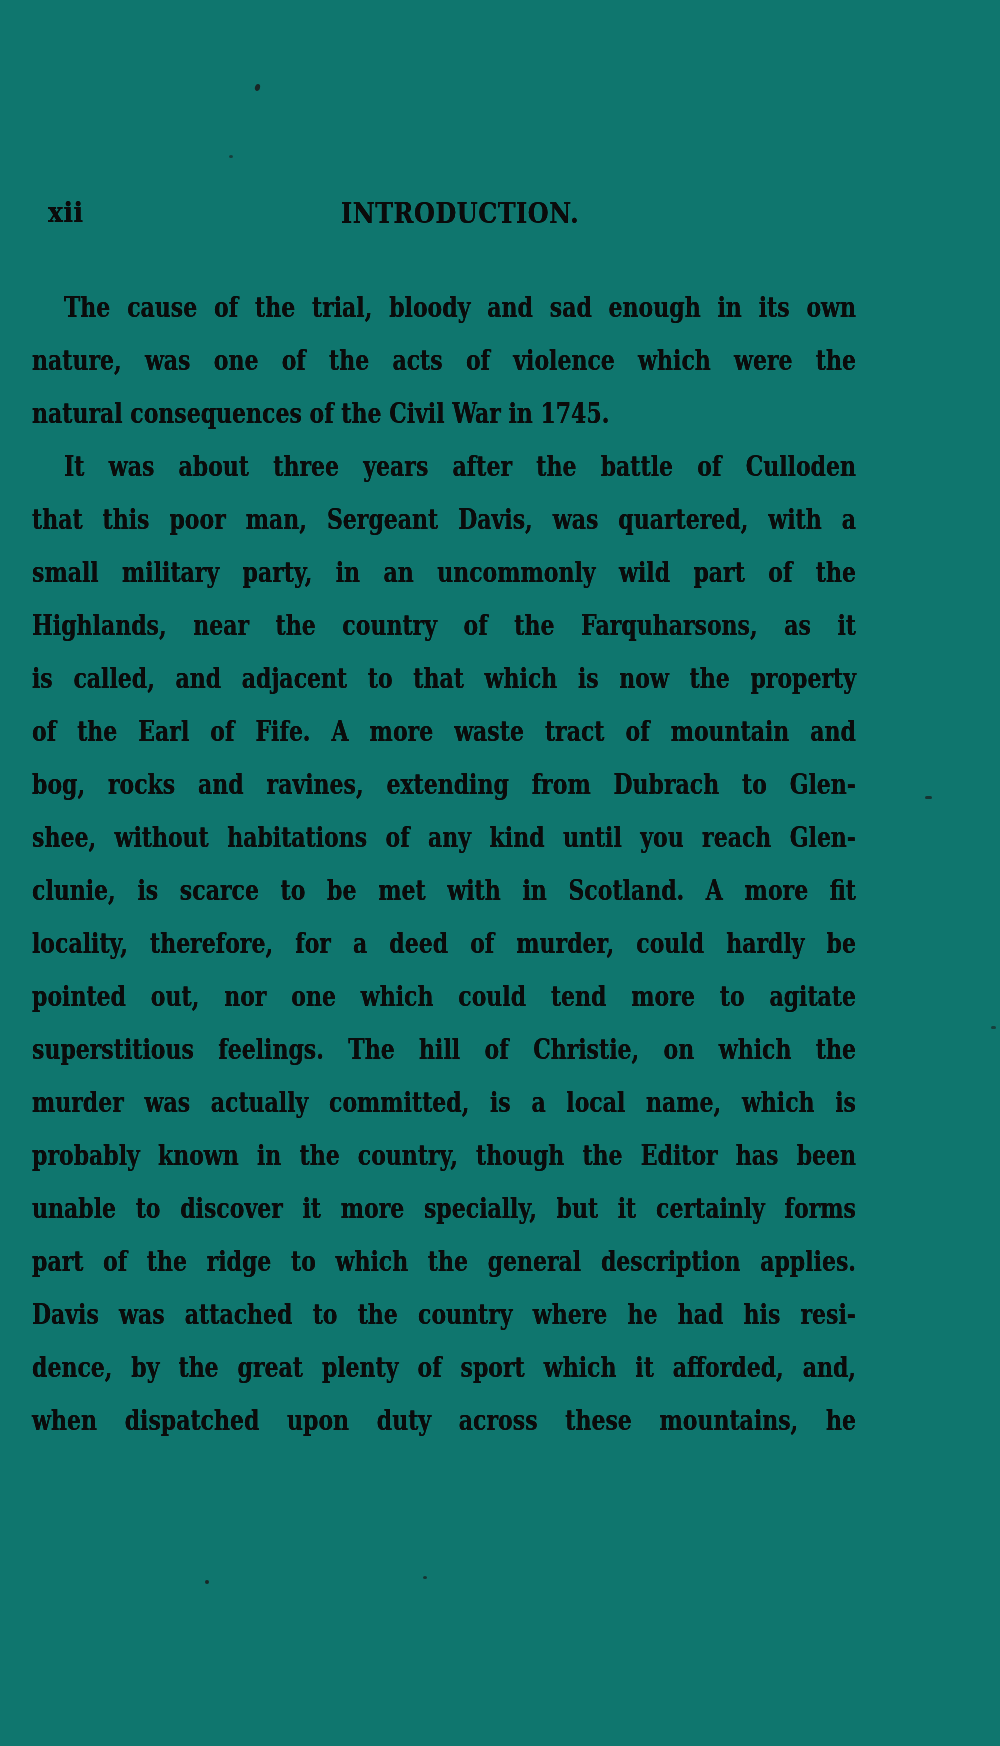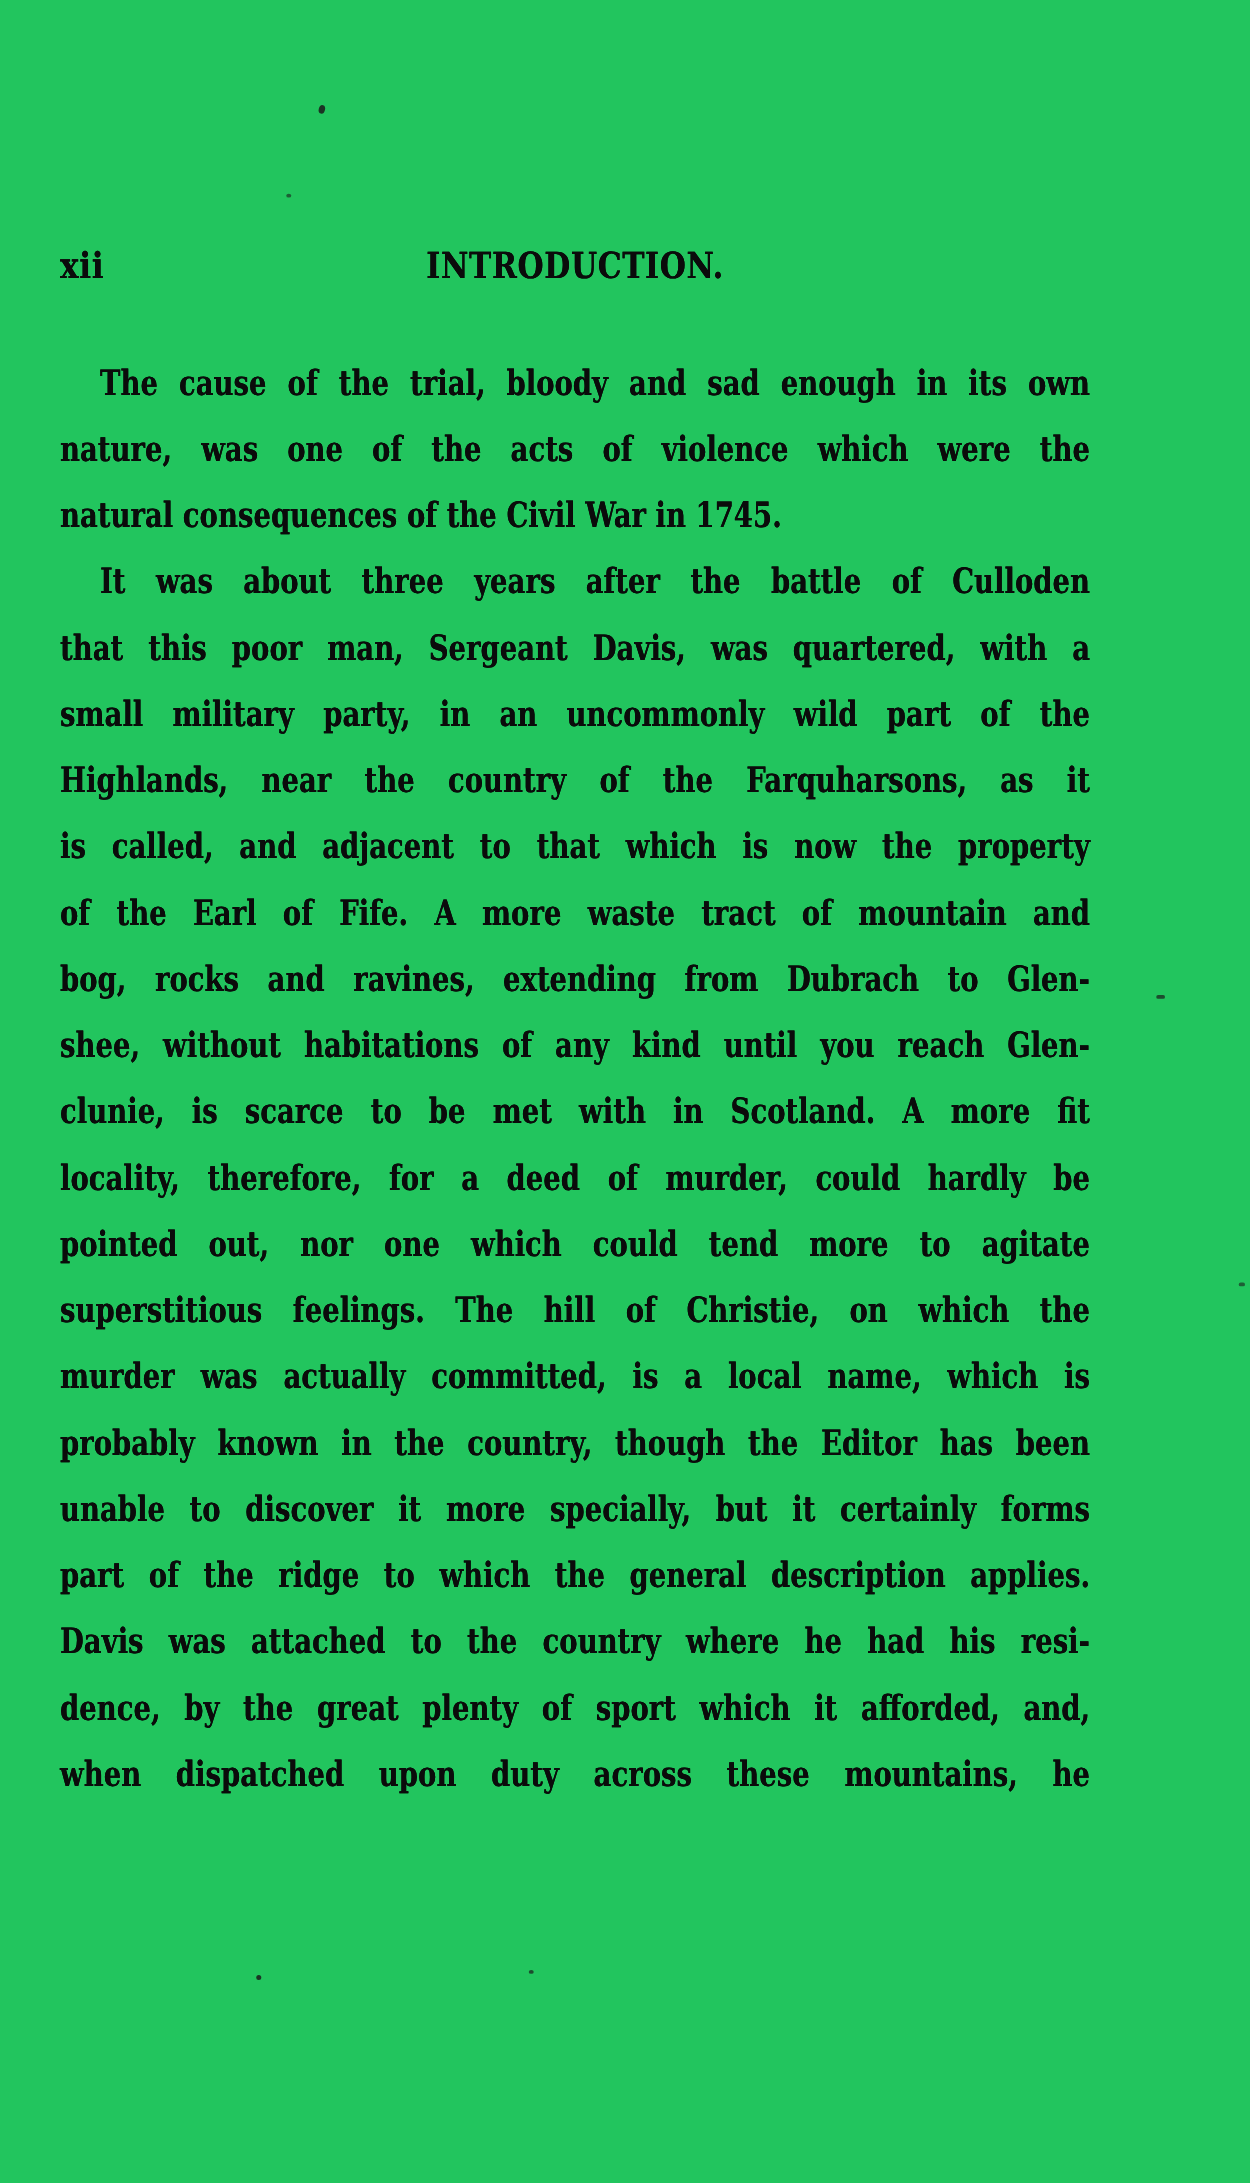--- a/index.html
+++ b/index.html
@@ -4,21 +4,21 @@
 <style>
   html, body {
     margin: 0;
     padding: 0;
     background: #ffffff;
   }
   .page {
     position: relative;
     width: 1000px;
     height: 1746px;
-    background: #22c55e;
+    background: #0f766e;
     overflow: hidden;
     font-family: "DejaVu Serif", serif;
     color: #0b0b0b;
     text-decoration: underline;
   }
   
   .folio {
     position: absolute;
     left: 48px;
     top: 196px;
@@ -42,21 +42,21 @@
     font-size: 24px;
     font-weight: bold;
     letter-spacing: 0.5px;
     transform: scaleY(1.2);
     transform-origin: center;
     text-shadow: 0 0 0.4px #000;
   }
   
   .text-block {
     position: absolute;
-    left: 48px;
+    left: 32px;
     top: 281px;
     width: 824px;
   }
   .line {
     height: 53px;
     line-height: 53px;
     font-size: 22px;
     font-weight: bold;
     text-align: justify;
     text-align-last: justify;

